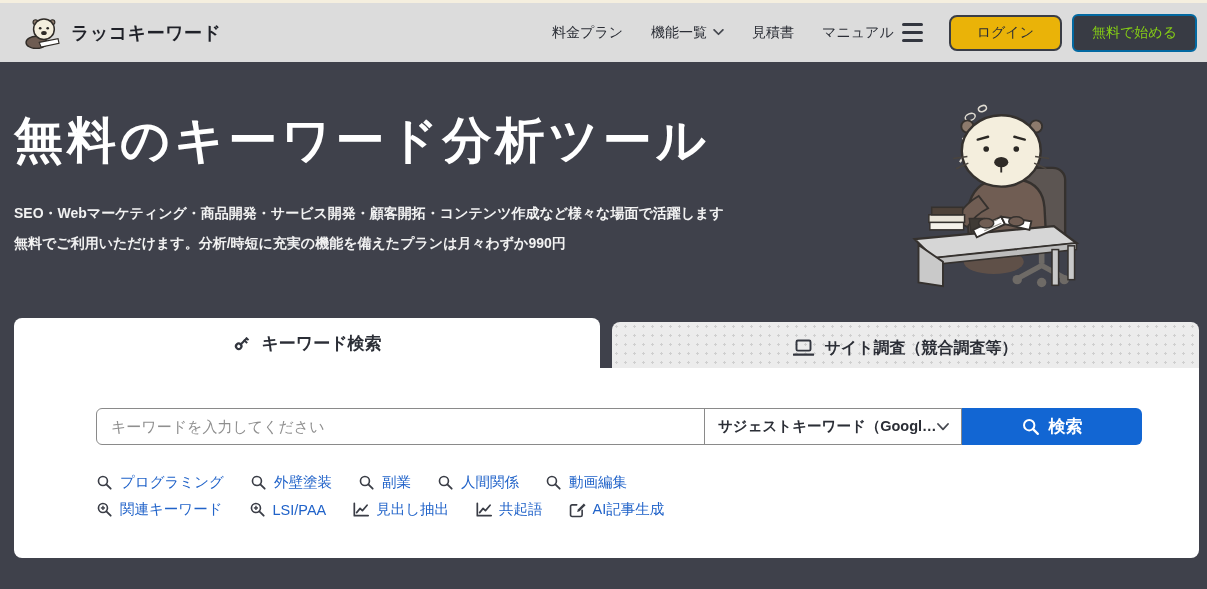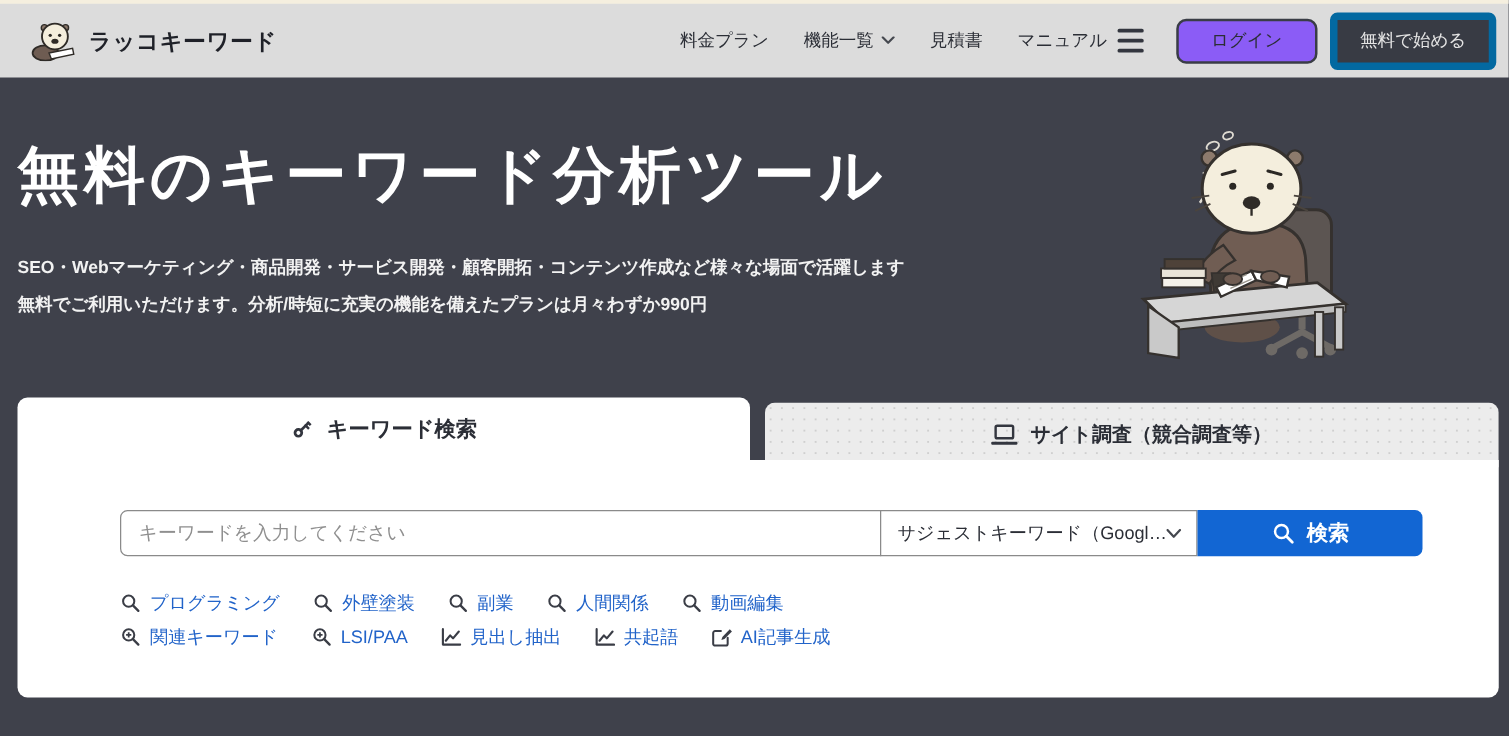--- a/index.html
+++ b/index.html
@@ -18,26 +18,26 @@
   .logo { display:flex; align-items:center; gap:9px; cursor:pointer; }
   .logo-text { font-size:18px; font-weight:bold; color:#1f2128; letter-spacing:.5px; }
   .nav { margin-left:auto; display:flex; align-items:center; }
   .nav-item {
     font-size:14px; color:#2b2e36; cursor:pointer; margin-right:28px;
     display:flex; align-items:center; gap:6px; white-space:nowrap;
   }
   .menu-btn { display:flex; flex-direction:column; gap:4.5px; cursor:pointer; margin:0 24px 0 6px; padding:4px 2px; }
   .menu-btn span { display:block; width:21px; height:3.2px; background:#33363f; border-radius:2px; }
   .btn-login {
-    background:#8b5cf6; border:2px solid #3a3d46; border-radius:8px; color:#2b2e36;
+    background:#eab308; border:2px solid #3a3d46; border-radius:8px; color:#2b2e36;
     font-size:14px; padding:7px 26px; cursor:pointer; white-space:nowrap;
     font-family:inherit;
   }
   .btn-signup {
-    background:#383b44; border:6px solid #0369a1; border-radius:6px; color:#e5e5e5;
+    background:#383b44; border:2px solid #0369a1; border-radius:6px; color:#84cc16;
     font-size:14px; padding:8px 18px; margin-left:10px; cursor:pointer; white-space:nowrap;
     font-family:inherit;
   }
 
   
   .hero { position:absolute; top:62px; left:6px; width:1207px; color:#fff; }
   .hero-title {
     margin:46px 0 0 8px; font-size:49px; font-weight:800; letter-spacing:4px; color:#fff;
   }
   .hero-sub { margin:24px 0 0 8px; font-size:14px; font-weight:bold; line-height:30px; color:#f2f2f2; }
@@ -68,21 +68,21 @@
   .search-row { position:absolute; left:82px; top:40px; display:flex; height:37px; width:1016px; }
   .kw-input {
     flex:0 0 609px; border:1px solid #8a8a8a; border-radius:6px 0 0 6px;
     padding:0 14px; font-size:15px; color:#333; outline:none;
     font-family:inherit; background:#fff;
   }
   .kw-input::placeholder { color:#8f8f8f; }
   .suggest-select {
     flex:0 0 227px; margin-left:-1px; border:1px solid #8a8a8a;
     display:flex; align-items:center; justify-content:space-between;
-    padding:0 12px 0 13px; cursor:pointer; background:#fff;
+    padding:0 12px 0 13px; cursor:pointer; background:#fff;font-weight:bold;
   }
   .suggest-select .sel-text { font-size:14.5px; color:#2b2e36; white-space:nowrap; overflow:hidden; }
   .search-btn {
     flex:0 0 180px; background:#1266d3; border:none; border-radius:0 6px 6px 0;
     color:#fff; font-size:17px; font-weight:bold; cursor:pointer;
     display:flex; align-items:center; justify-content:center; gap:9px;
     font-family:inherit;
   }
 
   

